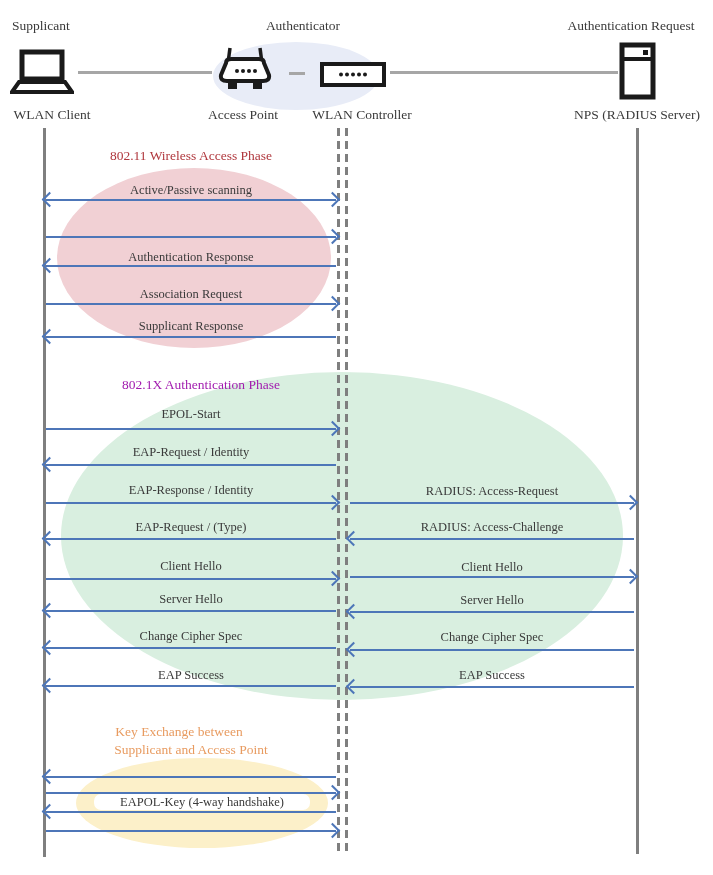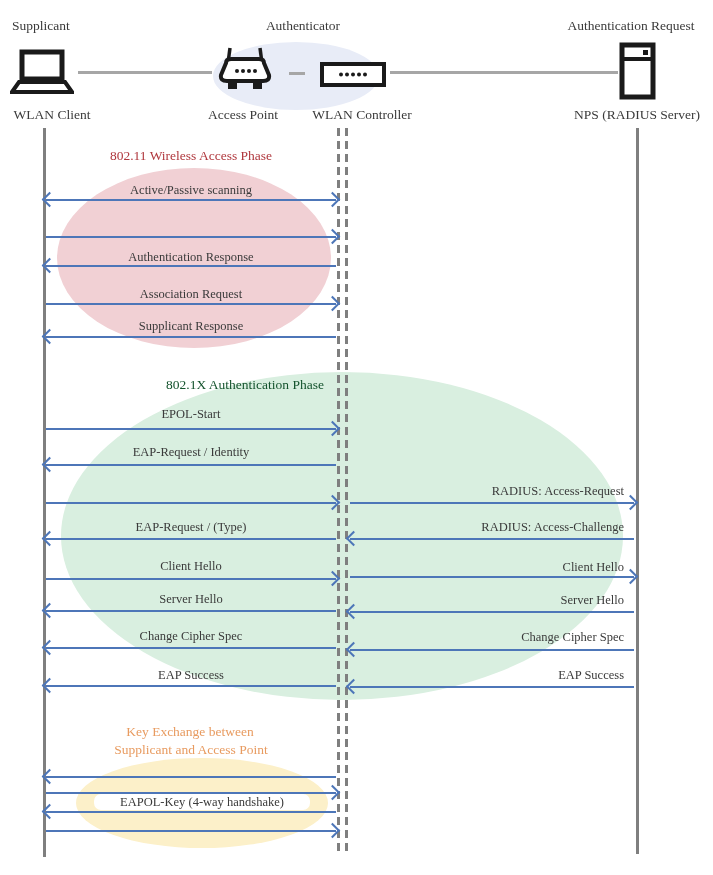--- a/index.html
+++ b/index.html
@@ -5,33 +5,33 @@
   html,body{margin:0;padding:0;background:#fff;}
   #canvas{
     position:relative;width:713px;height:875px;background:#ffffff;
     font-family:Liberation Serif, serif;color:#3a3a3a;overflow:hidden;
   }
   .lbl{position:absolute;font-size:12.5px;line-height:16px;text-align:center;white-space:nowrap;z-index:4;color:#3a3a3a;}
   .role{font-size:13.5px;}
   .node-lbl{font-size:13.5px;}
   .phase-title{position:absolute;font-size:13.5px;line-height:17px;text-align:center;white-space:nowrap;z-index:4;}
   .t-red{color:#b0383e;}
-  .t-green{color:#14532d;padding-left:44px;}
+  .t-green{color:#a21caf;}
   .t-orange{color:#e89b60;}
   .ellipse{position:absolute;border-radius:50%;z-index:1;}
   .lifeline{position:absolute;top:128px;width:3px;height:729px;background:#7f7f7f;z-index:2;}
   .dashline{position:absolute;top:128px;width:3px;height:726px;z-index:2;
     background:repeating-linear-gradient(to bottom,#7f7f7f 0 8px,transparent 8px 13px);}
   .connector{position:absolute;height:3px;background:#a6a6a6;z-index:0;}
   .icon{position:absolute;z-index:2;}
   .arrow{position:absolute;height:0;border-top:2px solid #4d76b8;z-index:3;}
   .az-left{left:46px;width:290px;}
   .az-right{left:350px;width:284px;}
   .ll{left:46px;width:290px;}
-  .rl{left:340px;width:284px;text-align:right;}
+  .rl{left:350px;width:284px;}
   .h-right::after{
     content:"";position:absolute;right:-2px;top:-7px;width:9px;height:9px;
     border-top:2.5px solid #4d76b8;border-right:2.5px solid #4d76b8;transform:rotate(45deg);}
   .h-left::before{
     content:"";position:absolute;left:-2px;top:-7px;width:9px;height:9px;
     border-left:2.5px solid #4d76b8;border-bottom:2.5px solid #4d76b8;transform:rotate(45deg);}
   .white-box{background:#ffffff;padding:0 2px;border-radius:7px;}
 </style>
 </head>
 <body>
@@ -89,21 +89,21 @@
   <div class="dashline" style="left:337px"></div>
   <div class="dashline" style="left:345px"></div>
   <div class="lifeline" style="left:636px;height:726px"></div>
 
   <div class="ellipse" style="left:57px;top:168px;width:274px;height:180px;background:#f1d0d4"></div>
   <div class="ellipse" style="left:61px;top:372px;width:562px;height:328px;background:#d9efe0"></div>
   <div class="ellipse" style="left:76px;top:758px;width:252px;height:90px;background:#fcf0c9"></div>
 
   <div class="phase-title t-red" style="left:46px;top:147px;width:290px">802.11 Wireless Access Phase</div>
   <div class="phase-title t-green" style="left:46px;top:376px;width:310px">802.1X Authentication Phase</div>
-  <div class="phase-title t-orange" style="left:45px;top:723px;width:290px">Key Exchange between</div>
+  <div class="phase-title t-orange" style="left:34px;top:723px;width:290px">Key Exchange between</div>
   <div class="phase-title t-orange" style="left:46px;top:741px;width:290px">Supplicant and Access Point</div>
 
   <div class="lbl ll" style="top:182px">Active/Passive scanning</div>
   <div class="arrow az-left h-left h-right" style="top:199px"></div>
 
   <div class="arrow az-left h-right" style="top:236px"></div>
 
   <div class="lbl ll" style="top:249px">Authentication Response</div>
   <div class="arrow az-left h-left" style="top:265px"></div>
 
@@ -112,20 +112,21 @@
 
   <div class="lbl ll" style="top:318px">Supplicant Response</div>
   <div class="arrow az-left h-left" style="top:336px"></div>
 
   <div class="lbl ll" style="top:406px">EPOL-Start</div>
   <div class="arrow az-left h-right" style="top:428px"></div>
 
   <div class="lbl ll" style="top:444px">EAP-Request / Identity</div>
   <div class="arrow az-left h-left" style="top:464px"></div>
 
+  <div class="lbl ll" style="top:482px">EAP-Response / Identity</div>
   <div class="arrow az-left h-right" style="top:502px"></div>
 
   <div class="lbl ll" style="top:519px">EAP-Request / (Type)</div>
   <div class="arrow az-left h-left" style="top:538px"></div>
 
   <div class="lbl ll" style="top:558px">Client Hello</div>
   <div class="arrow az-left h-right" style="top:578px"></div>
 
   <div class="lbl ll" style="top:591px">Server Hello</div>
   <div class="arrow az-left h-left" style="top:610px"></div>

